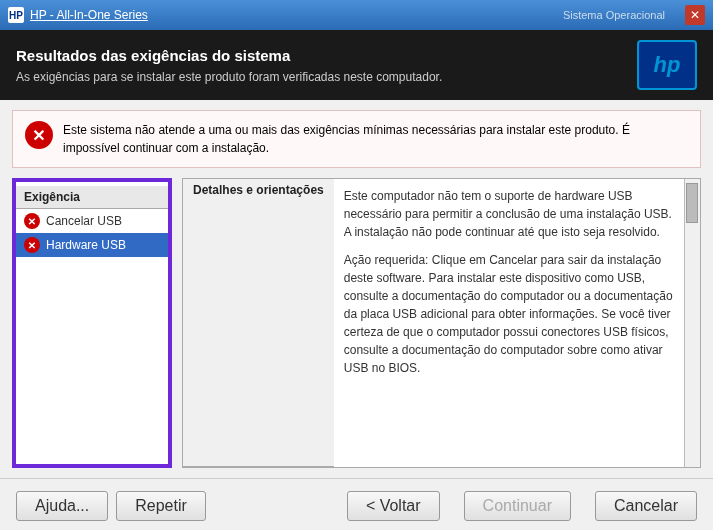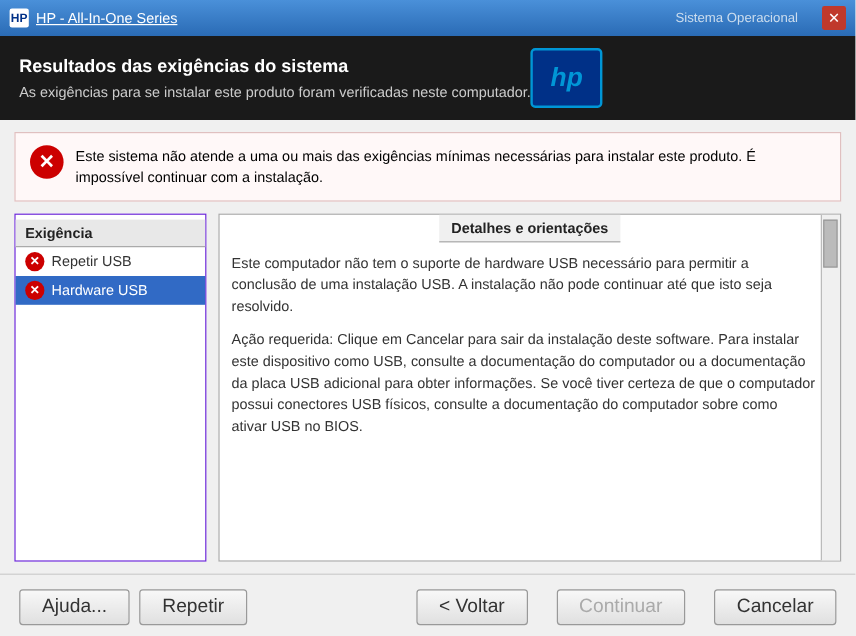--- a/index.html
+++ b/index.html
@@ -55,21 +55,21 @@
       display: flex; align-items: center; justify-content: center;
       border-radius: 2px;
     }
 
     
     .header-bar {
       background: #1a1a1a;
       padding: 10px 16px;
       display: flex;
       align-items: center;
-      justify-content: flex-start;
+      justify-content: space-between;
       min-height: 70px;
     }
     .header-text-block {
       color: white;
     }
     .header-title {
       font-size: 15px;
       font-weight: bold;
       margin-bottom: 6px;
       color: #ffffff;
@@ -123,21 +123,21 @@
       display: flex;
       margin: 0 12px;
       gap: 10px;
       height: 290px;
     }
 
     
     .left-panel {
       width: 160px;
       min-width: 160px;
-      border: 1px solid #6d28d9;
+      border: 4px solid #6d28d9;
       background: white;
       padding: 4px 0;
     }
     .left-panel-header {
       background: #e8e8e8;
       padding: 4px 8px;
       font-size: 12px;
       font-weight: bold;
       border-bottom: 1px solid #aaa;
       color: #222;
@@ -169,22 +169,21 @@
     .list-item.selected .item-icon {
       background: #cc0000;
     }
 
     
     .right-panel {
       flex: 1;
       border: 1px solid #aaa;
       background: white;
       display: flex;
-      flex-direction: column;
-      align-items: center;
+      flex-direction: row;
     }
     .right-panel-header {
       padding: 4px 10px;
       font-size: 12px;
       font-weight: bold;
       color: #222;
       background: #f0f0f0;
       border-bottom: 1px solid #aaa;
     }
     .detail-text-area {
@@ -281,21 +280,21 @@
   <div class="error-icon">✕</div>
   <div class="error-text">Este sistema não atende a uma ou mais das exigências mínimas necessárias para instalar este produto. É impossível continuar com a instalação.</div>
 </div>
 
 <div class="main-content">
 
   <div class="left-panel">
     <div class="left-panel-header">Exigência</div>
     <div class="list-item">
       <div class="item-icon">✕</div>
-      <span>Repetir USB</span>
+      <span>Cancelar USB</span>
     </div>
     <div class="list-item selected">
       <div class="item-icon">✕</div>
       <span>Hardware USB</span>
     </div>
   </div>
 
   <div class="right-panel">
     <div class="right-panel-header">Detalhes e orientações</div>
     <div class="detail-text-area" style="padding-right: 20px;">

